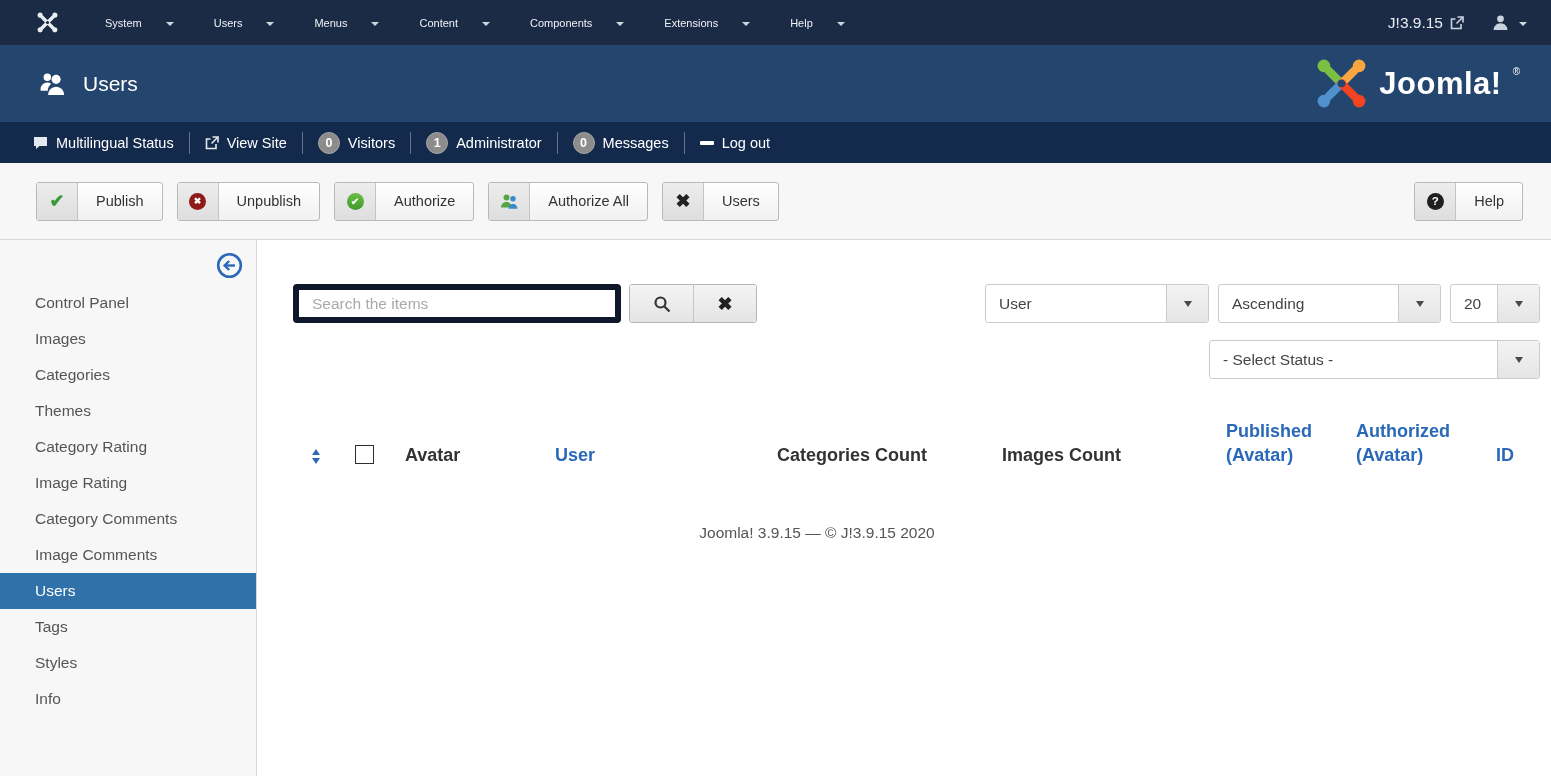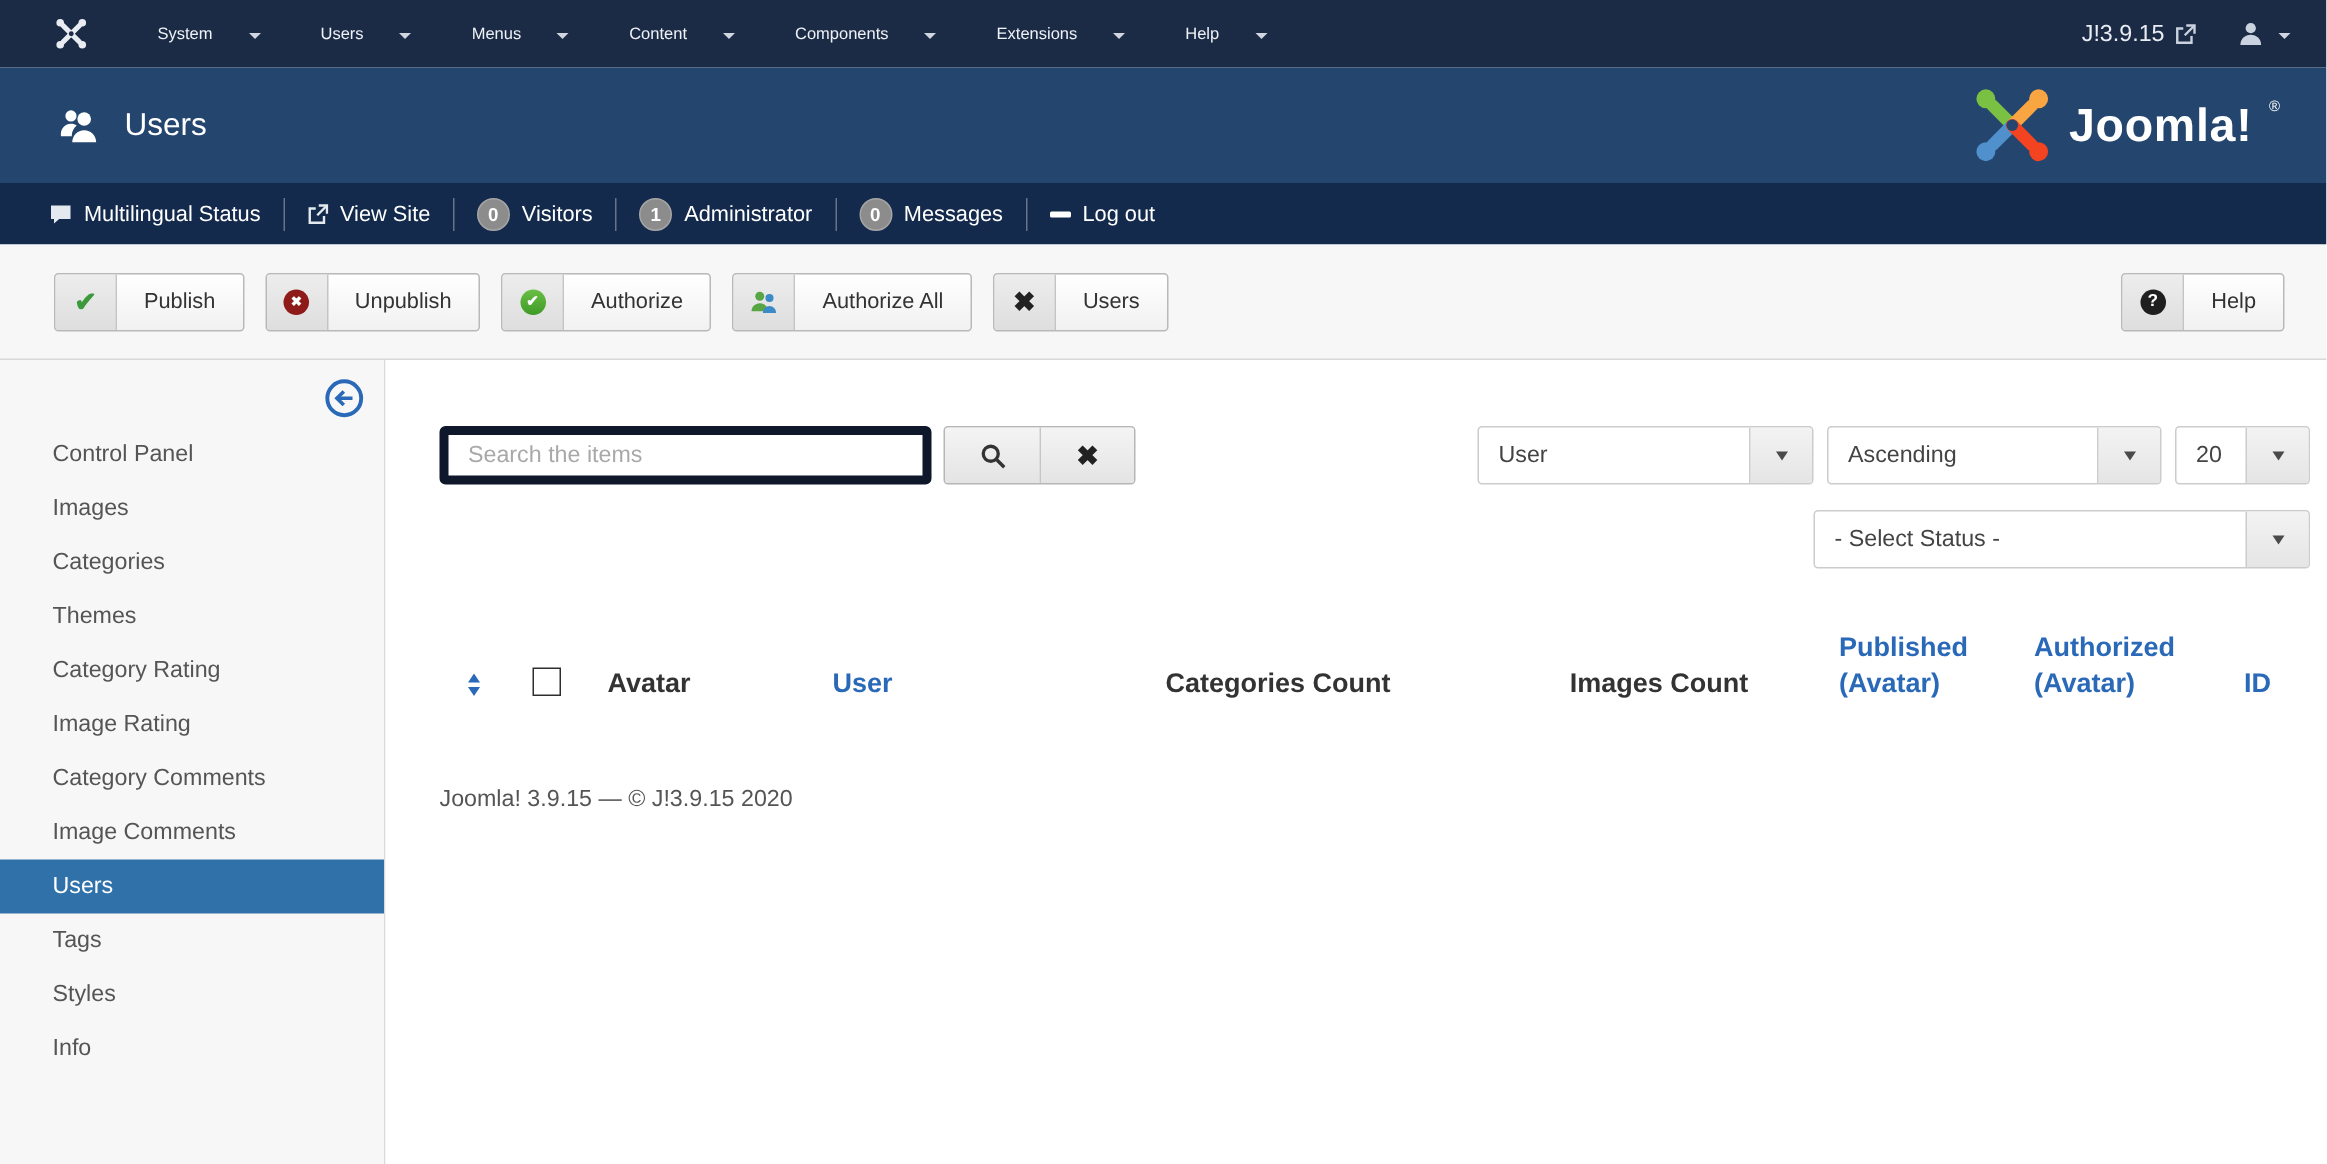--- a/index.html
+++ b/index.html
@@ -76,30 +76,30 @@
   
   .thead { display:flex; align-items:flex-end; margin-top:40px; }
   .th { padding-bottom:6px; font-size:18px; font-weight:bold; color:#333; line-height:1.35; }
   .th-pad { padding-left:16px; }
   .th-link { color:#2a69b8; cursor:pointer; }
   .c-sort  { width:46px; display:flex; justify-content:center; }
   .c-check { width:50px; display:flex; justify-content:center; }
   .c-avatar{ width:150px; }
   .c-user  { width:222px; }
   .c-cat   { width:225px; }
-  .c-img   { width:224px;text-align:center; }
+  .c-img   { width:224px; }
   .c-pub   { width:130px; }
   .c-auth  { width:140px; }
   .c-id    { width:60px; }
   .sort-glyph { display:flex; flex-direction:column; gap:3px; align-items:center; margin-bottom:4px; cursor:pointer; }
   .tri-up { width:0; height:0; border-left:4.5px solid transparent; border-right:4.5px solid transparent; border-bottom:6px solid #2a69b8; }
   .tri-dn { width:0; height:0; border-left:4.5px solid transparent; border-right:4.5px solid transparent; border-top:6px solid #2a69b8; }
   .checkbox { width:19px; height:19px; background:#fff; border:1px solid #2e2e2e; margin-bottom:4px; cursor:pointer; }
 
-  .footer-note { width:1048px; text-align:left; margin-top:50px; font-size:15.5px; color:#555; }
+  .footer-note { width:1048px; text-align:center; margin-top:50px; font-size:15.5px; color:#555; }
 </style>
 </head>
 <body>
 
 <div class="topbar">
   <div class="brand">
     <svg width="23" height="23" viewBox="0 0 100 100">
       <g stroke="#e9edf3" stroke-linecap="round" fill="none" stroke-width="15">
         <path d="M50 50 L26 26"></path>
           <path d="M50 50 L74 26"></path>

